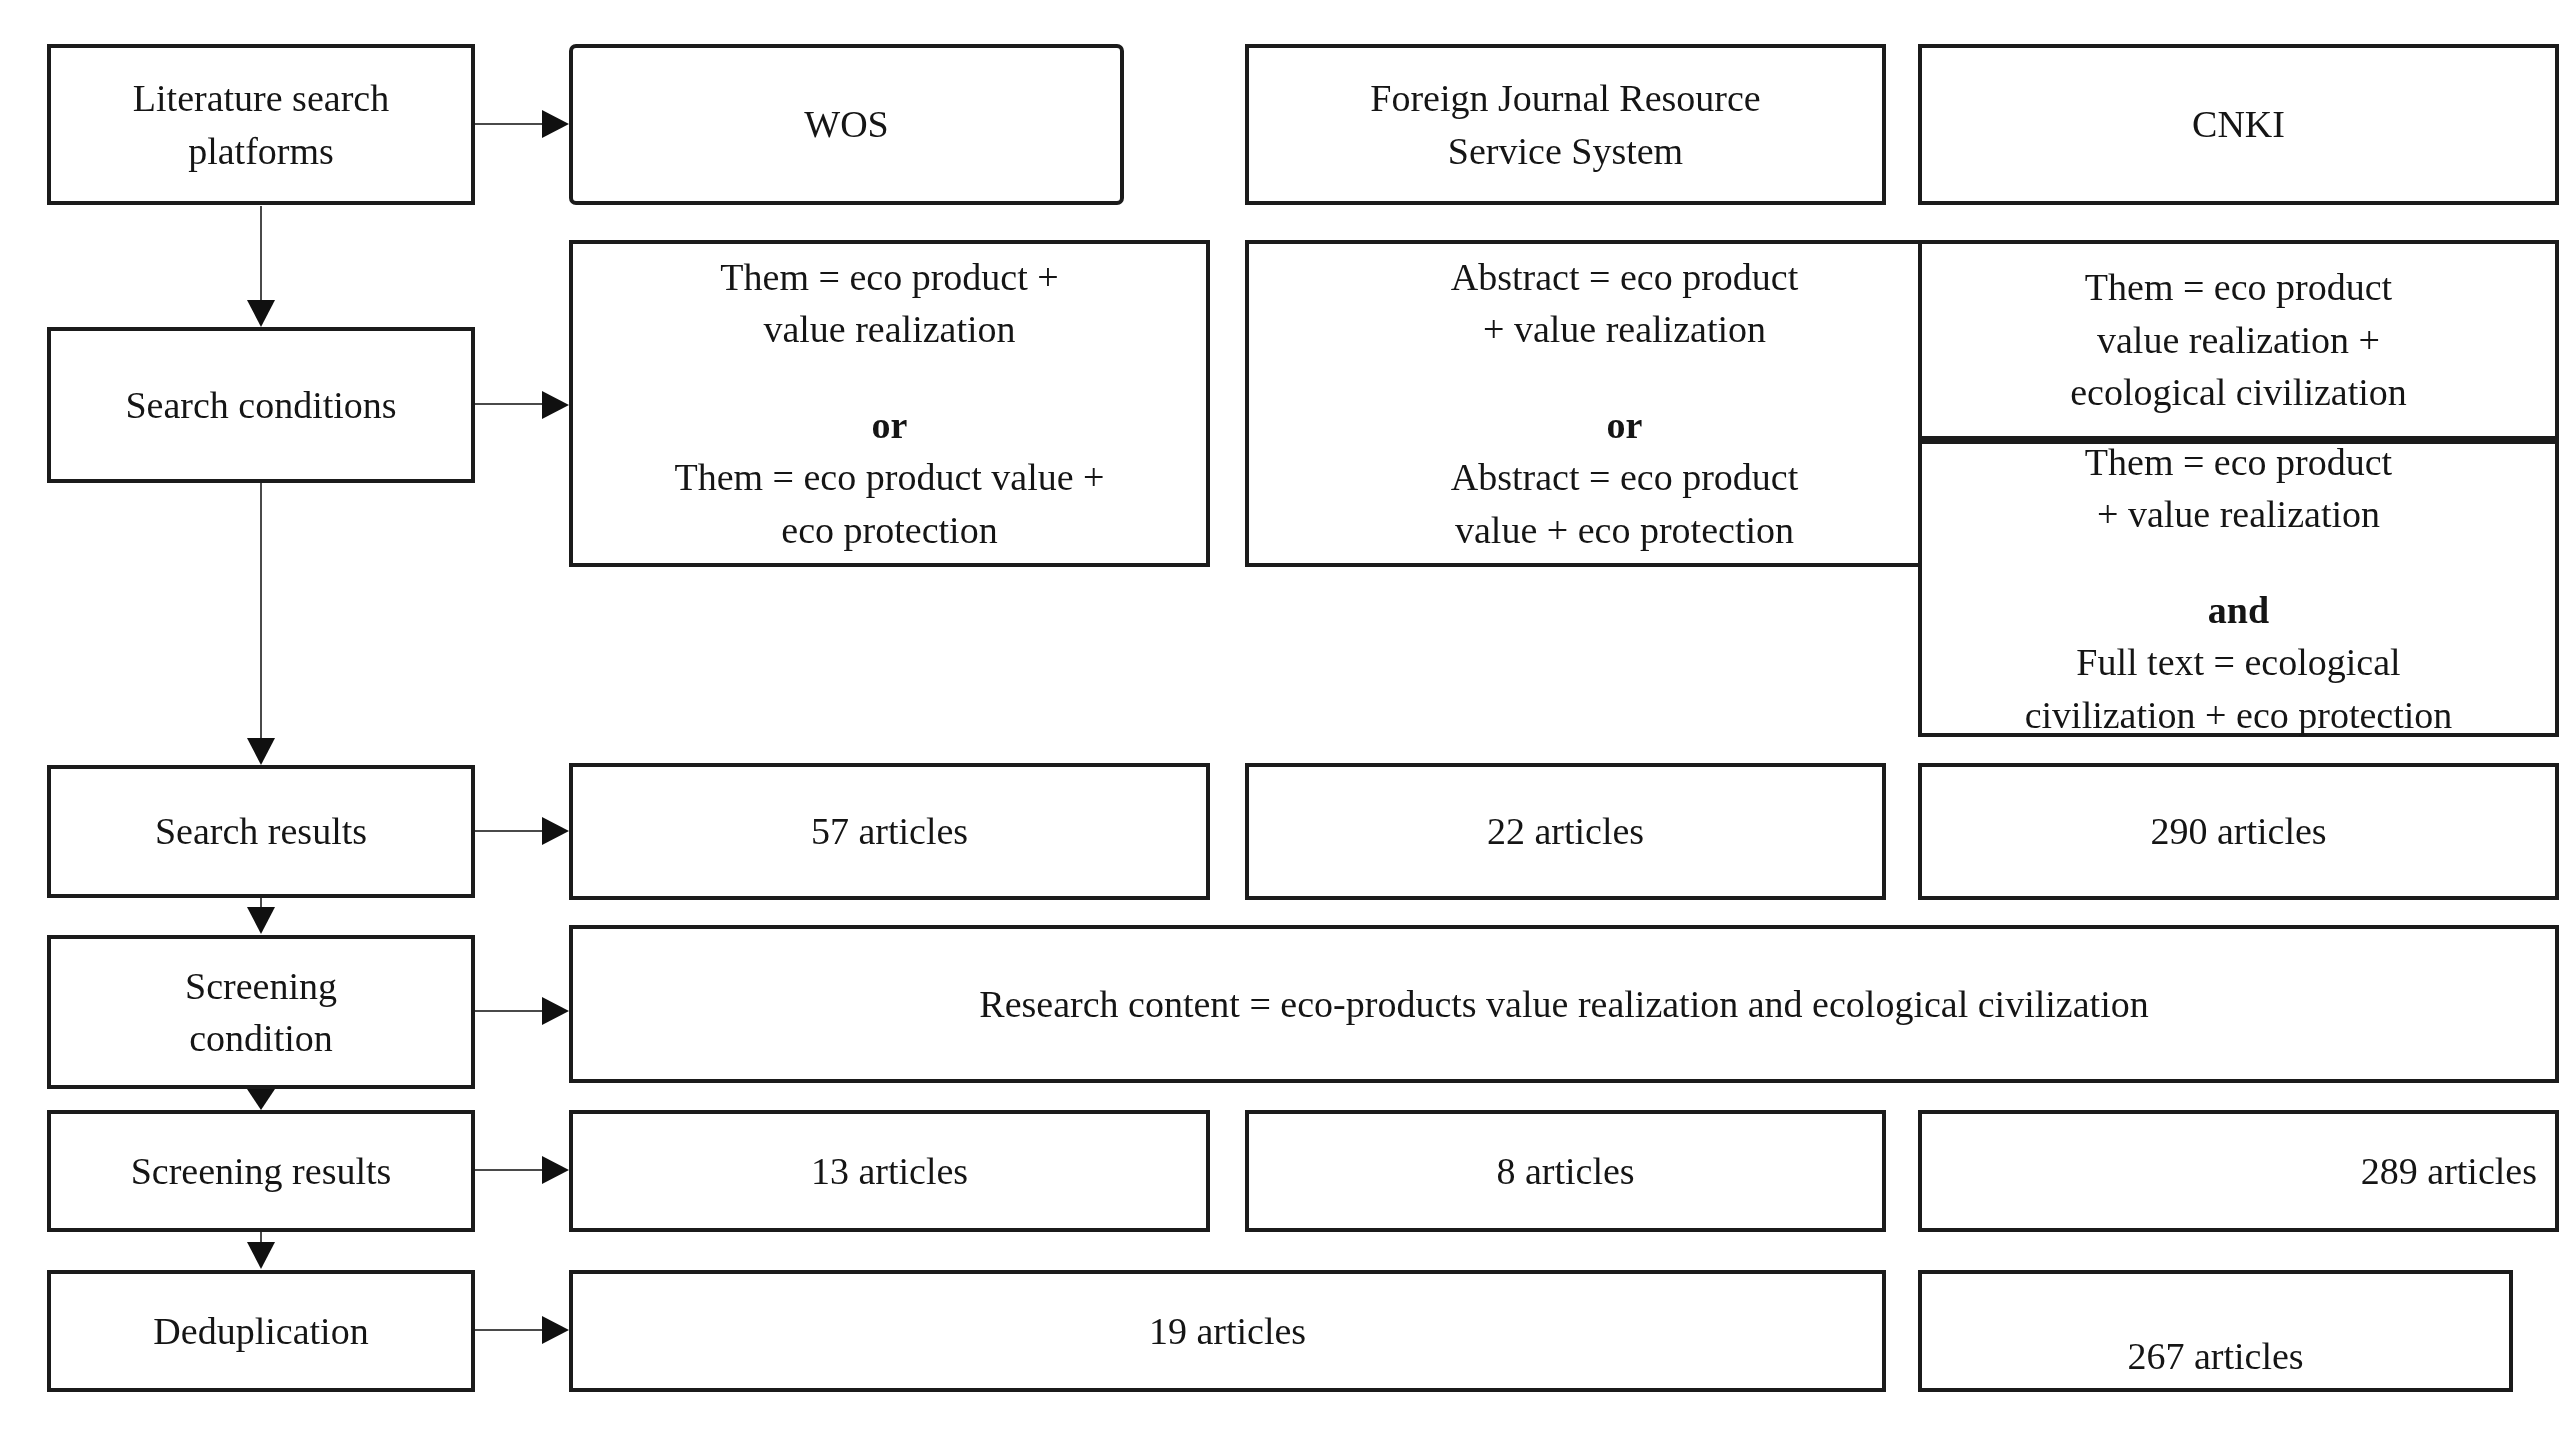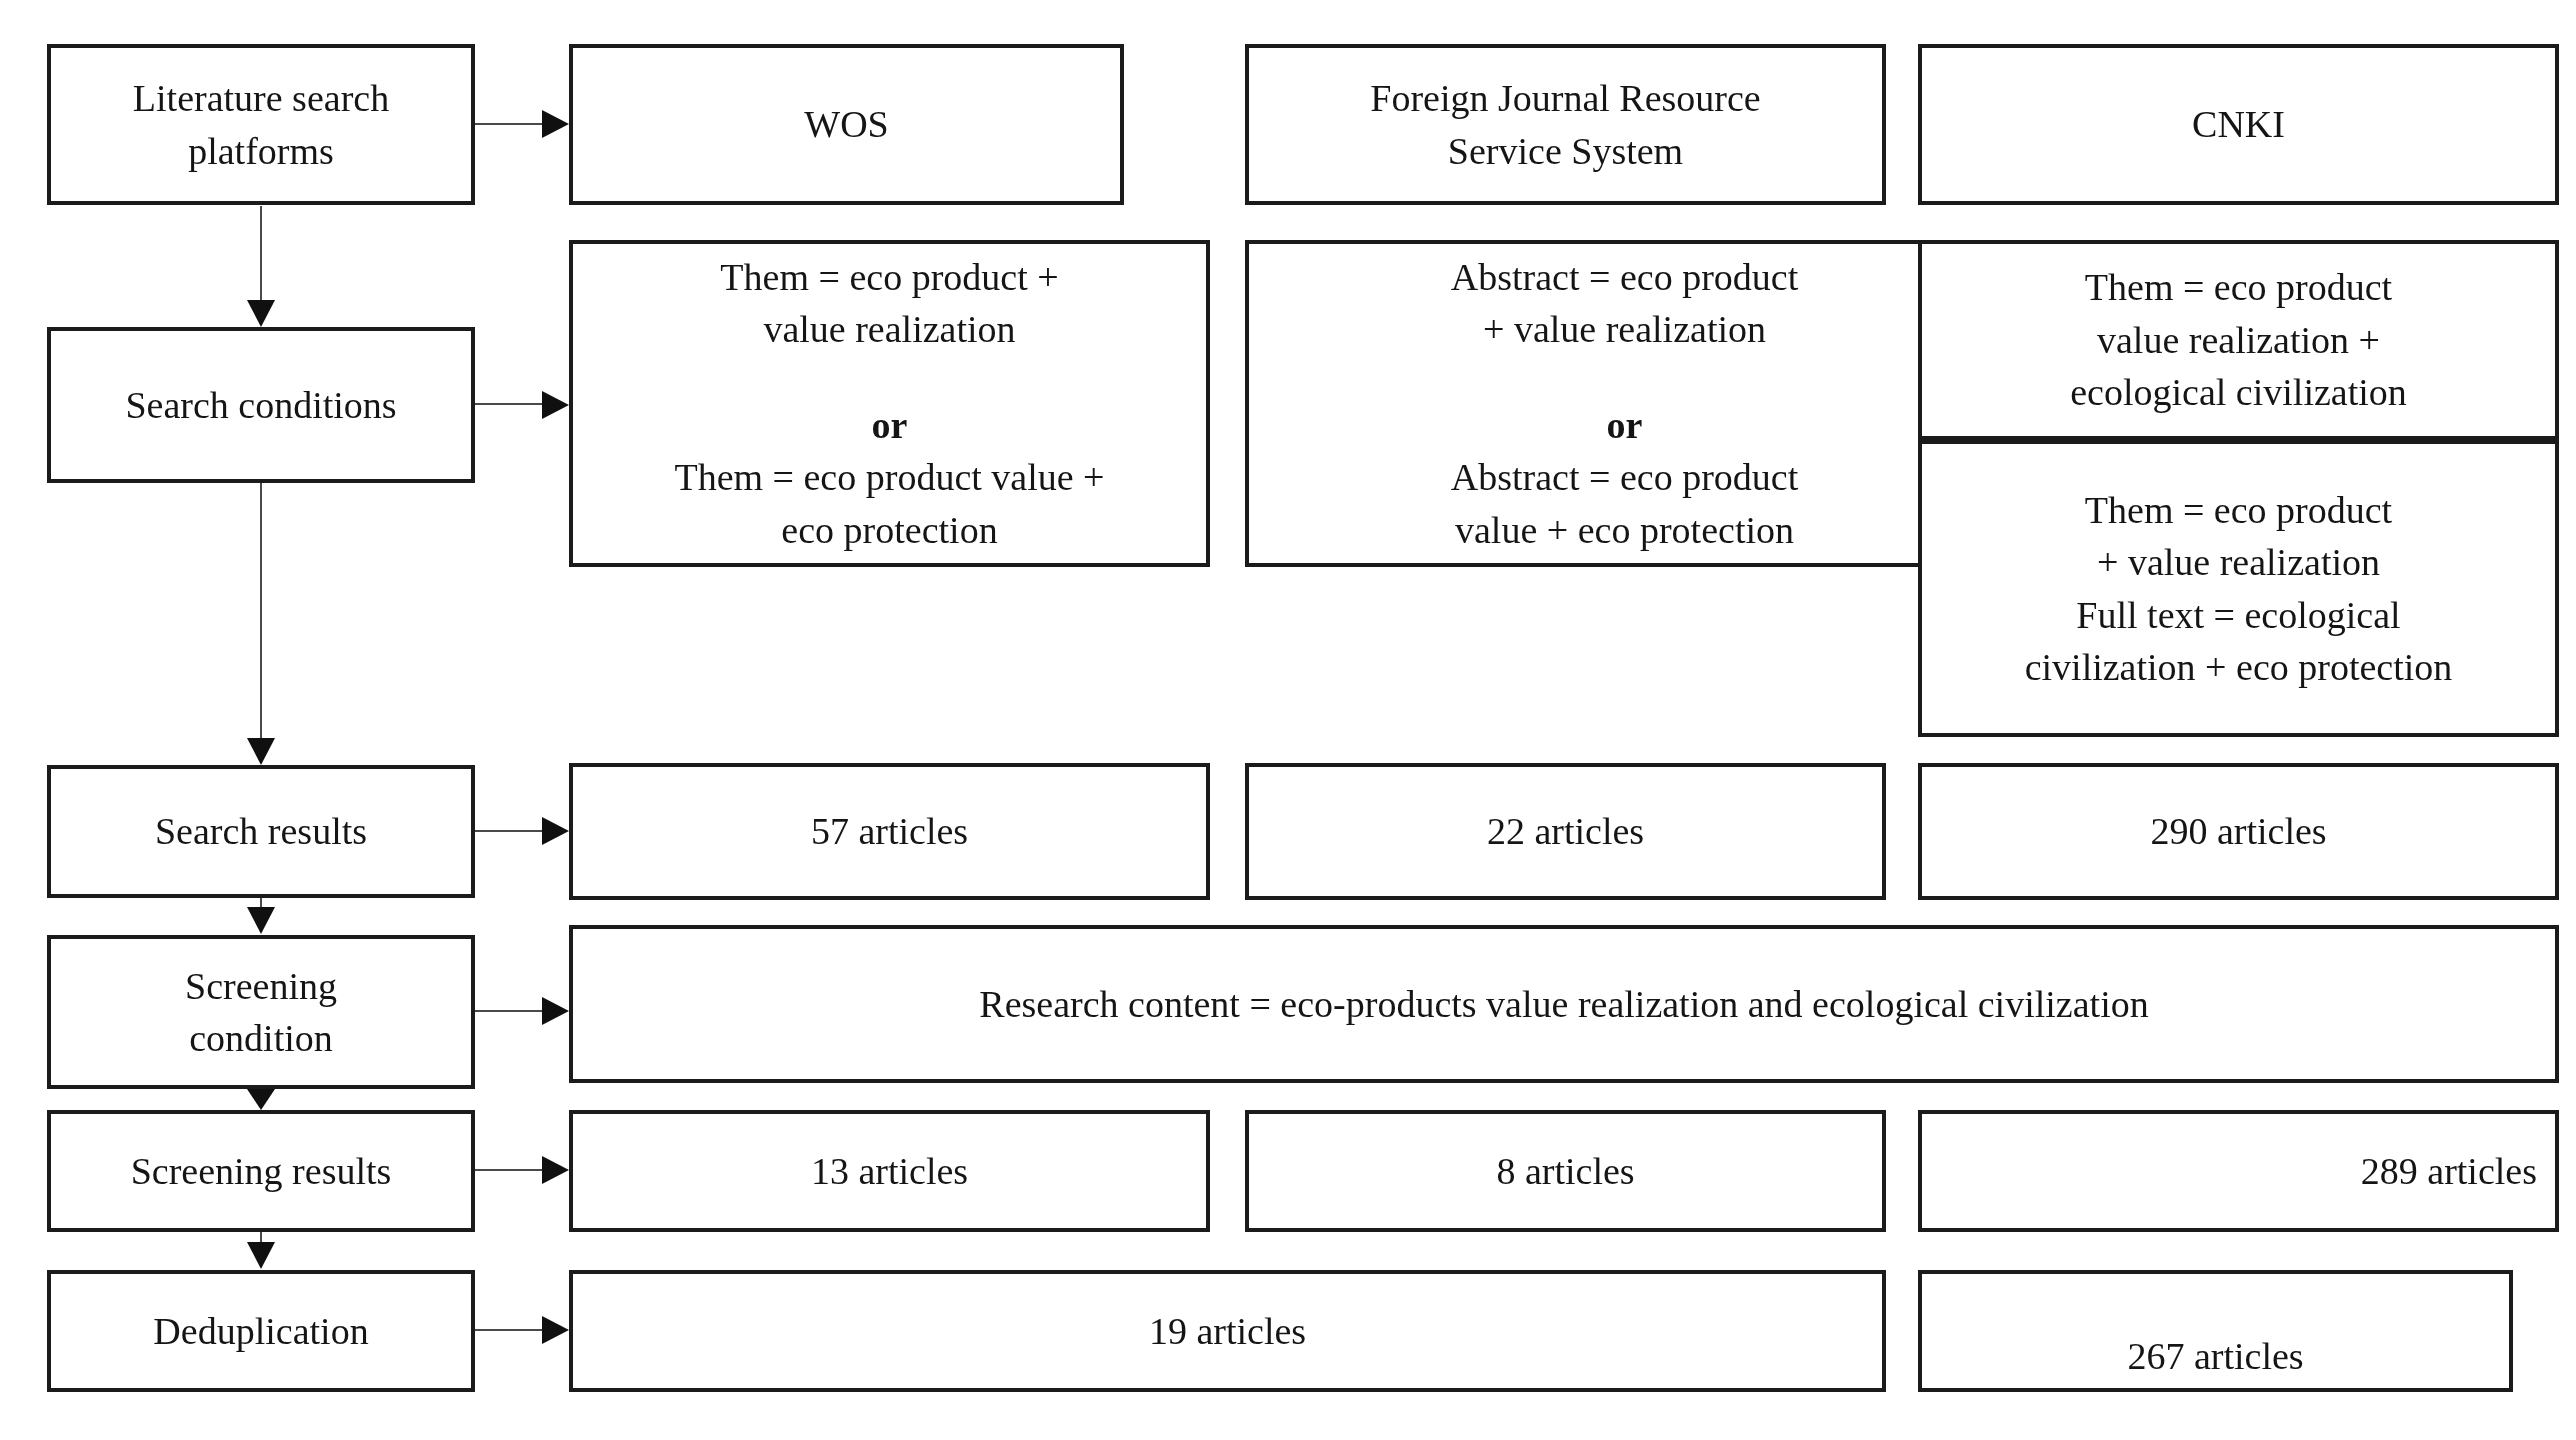--- a/index.html
+++ b/index.html
@@ -65,21 +65,21 @@
   </div>
 
   <div class="box" style="left:47px; top:1110px; width:428px; height:122px;">
     <span class="ln">Screening results</span>
   </div>
 
   <div class="box" style="left:47px; top:1270px; width:428px; height:122px;">
     <span class="ln">Deduplication</span>
   </div>
 
-  <div class="box" style="left:569px; top:44px; width:555px; height:161px;">
+  <div class="box" style="left:569px; top:44px; width:555px; height:161px;border-radius:7px;">
     <span class="ln">WOS</span>
   </div>
 
   <div class="box" style="left:1245px; top:44px; width:641px; height:161px;">
     <span class="ln">Foreign Journal Resource
 Service System</span>
   </div>
 
   <div class="box" style="left:1918px; top:44px; width:641px; height:161px;">
     <span class="ln">CNKI</span>
@@ -108,20 +108,21 @@
   <div class="box" style="left:1918px; top:240px; width:641px; height:200px;">
     <span class="ln">Them = eco product
 value realization +
 ecological civilization</span>
   </div>
 
   <div class="box" style="left:1918px; top:440px; width:641px; height:297px;">
     <span class="stack">
       <span class="ln">Them =  eco product
 + value realization</span>
+      <span class="op">and</span>
       <span class="ln">Full text = ecological
 civilization + eco protection</span>
     </span>
   </div>
 
   <div class="box" style="left:569px; top:763px; width:641px; height:137px;">
     <span class="ln">57 articles</span>
   </div>
 
   <div class="box" style="left:1245px; top:763px; width:641px; height:137px;">

